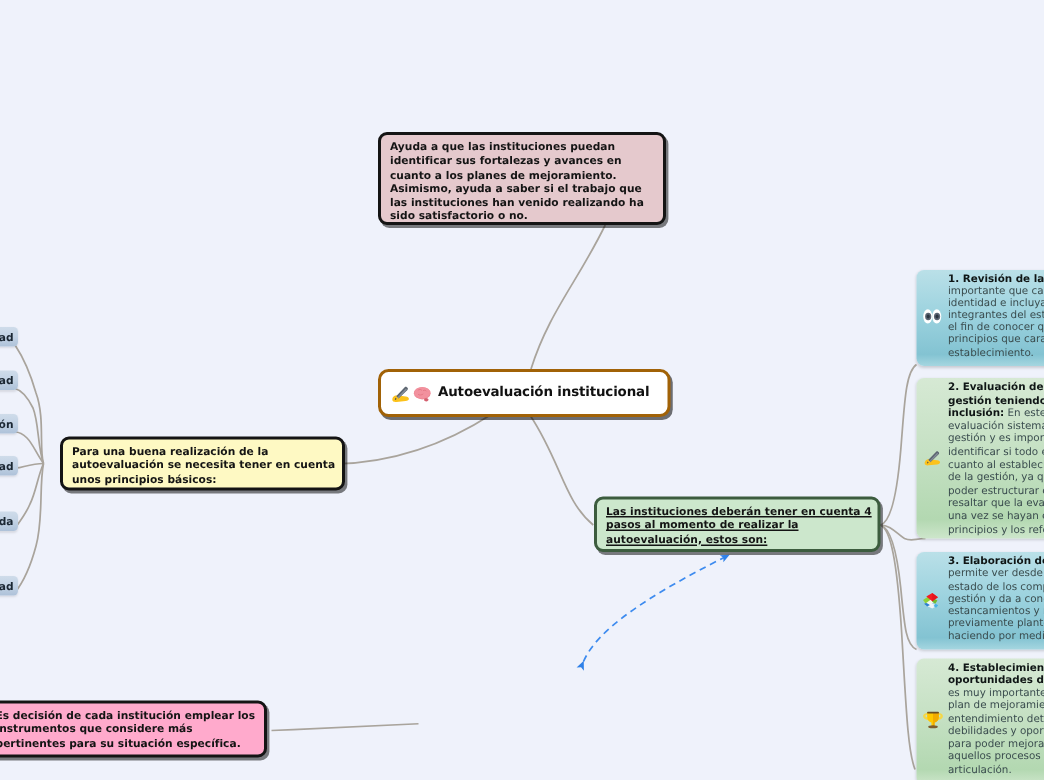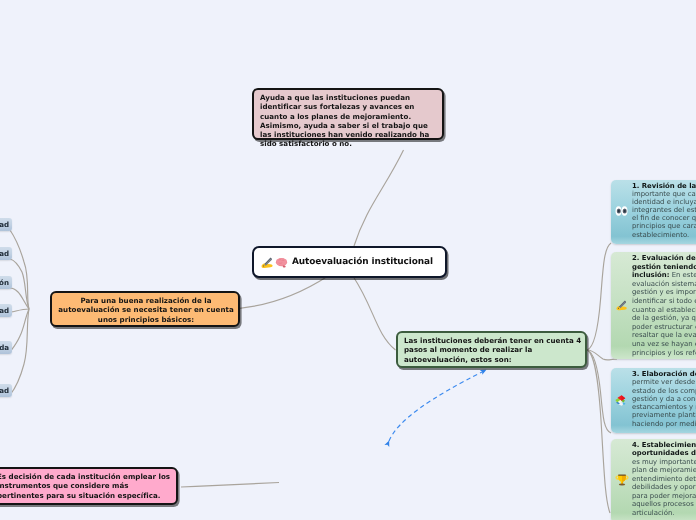--- a/index.html
+++ b/index.html
@@ -6,21 +6,21 @@
 html,body{margin:0;padding:0;}
 body{width:696px;height:520px;overflow:hidden;background:#eff2fb;
      font-family:"DejaVu Sans",sans-serif;
      -webkit-font-smoothing:antialiased;text-rendering:geometricPrecision;}
 #canvas{position:relative;width:696px;height:520px;overflow:hidden;}
 svg.links{position:absolute;left:0;top:0;width:696px;height:520px;pointer-events:none;}
 .node{position:absolute;box-sizing:border-box;}
 
 
 #central{left:252px;top:246px;width:195px;height:32px;background:#ffffff;
-  border:2px solid #0f172a;border-radius:7px;display:flex;align-items:center;
+  border:2px solid #a16207;border-radius:7px;display:flex;align-items:center;
   box-shadow:1.5px 2px 0 rgba(0,0,0,0.55);}
 #central .lbl{font-weight:bold;font-size:8.95px;color:#111;letter-spacing:-0.1px;}
 .emoji{display:inline-block;vertical-align:middle;line-height:0;}
 #ic-hand{margin-left:6px;}
 #ic-brain{margin:0 4px 0 1px;}
 .ico-warn{position:absolute;left:6px;top:50%;transform:translateY(-50%);line-height:0;}
 
 .txtnode{border-radius:6px;border-width:2px;border-style:solid;
   box-shadow:1.6px 2px 0 rgba(0,0,0,0.5);
   font-weight:bold;font-size:7.1px;line-height:9.25px;color:#141414;
@@ -32,23 +32,23 @@
   padding:1.5px 3px;white-space:nowrap;box-shadow:0 1px 1.5px rgba(0,0,0,0.10);
   line-height:9.5px;}
 
 .step{position:absolute;border-radius:5px;padding:2px 2px 2px 21.5px;
   font-size:6.9px;line-height:8.1px;color:#3a4c4e;box-sizing:border-box;
   box-shadow:0 1px 2px rgba(0,0,0,0.16);overflow:hidden;}
 .step b{color:#0f1515;}
 .stepicon{position:absolute;left:4.5px;top:50%;transform:translateY(-50%);}
 
 
-#n-ayuda{left:252px;top:88px;width:192px;height:52px;background:#e5c9cd;border-color:#141414;}
-#n-principios{left:50px;top:291px;width:190px;height:36px;background:#fdba74;border-color:#141414;padding:3px 4px 3px 6px;text-align:center;}
-#n-pasos{left:396px;top:331px;width:191px;height:37px;background:#cce7cc;border-color:#3c5c3e;padding:3px 3px 3px 6px;}
+#n-ayuda{left:252px;top:88px;width:192px;height:62px;background:#e5c9cd;border-color:#141414;}
+#n-principios{left:40px;top:291px;width:190px;height:36px;background:#fef9c3;border-color:#141414;padding:3px 4px 3px 6px;}
+#n-pasos{left:396px;top:331px;width:191px;height:37px;background:#cce7cc;border-color:#3c5c3e;padding:3px 3px 3px 6px;text-decoration:underline;}
 #n-resaltar{left:279px;top:442px;width:208px;height:44px;background:#e5c9cd;border-color:#141414;padding:3px 3px 3px 24px;}
 #n-decision{left:-9px;top:467px;width:187px;height:38px;background:#ffaacc;border-color:#141414;padding:3px 3px 3px 4px;}
 
 
 .chip{right:684px;}
 #chip0{top:218px;}
 #chip1{top:247px;}
 #chip2{top:276px;}
 #chip3{top:304px;}
 #chip4{top:341px;}

